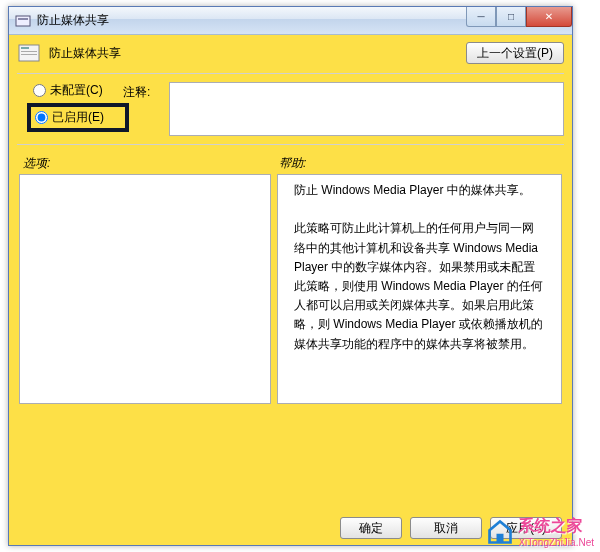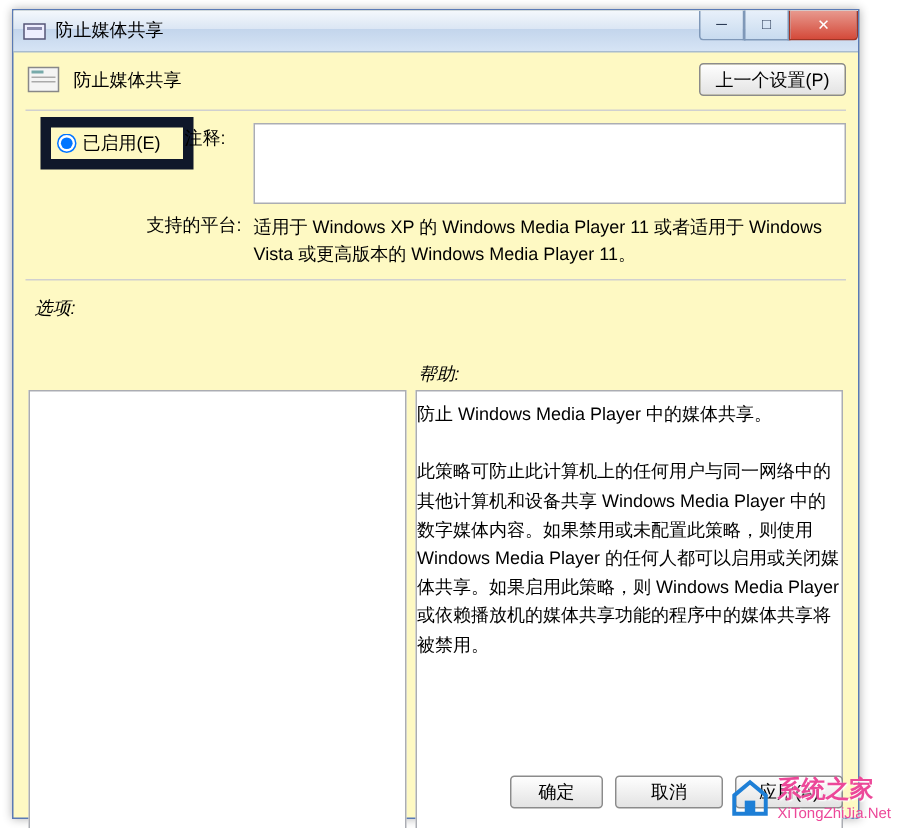--- a/index.html
+++ b/index.html
@@ -1,44 +1,44 @@
 <!DOCTYPE html>
 <html><head>
 <meta charset="utf-8">
 <style>
 * { box-sizing: border-box; margin: 0; padding: 0; }
 body { font-family: "Microsoft YaHei", "SimSun", sans-serif; font-size: 12px; background: #fff; width: 600px; height: 552px; position: relative; overflow: hidden; }
-.window { position: absolute; top: 6px; left: 8px; width: 565px; height: 540px; border: 1px solid #5a7ab5; background: #fef9c3; box-shadow: 0 0 6px rgba(0,0,0,0.3); }
+.window { position: absolute; top: 6px; left: 8px; width: 565px; height: 540px; border: 1px solid #5a7ab5; background: #fde047; box-shadow: 0 0 6px rgba(0,0,0,0.3); }
 .titlebar { height: 28px; background: linear-gradient(to bottom, #f4f8fc 0%, #dbe6f4 45%, #c3d5ec 46%, #d6e4f5 100%); border-bottom: 1px solid #a8bccf; display: flex; align-items: center; padding: 0 0 0 6px; position: relative; }
 .titlebar .icon { width: 16px; height: 16px; margin-right: 6px; }
 .titlebar .title { font-size: 12px; color: #000; flex: 1; }
 .win-btns { position: absolute; right: 0; top: 0; display: flex; }
 .win-btn { width: 30px; height: 20px; border: 1px solid #7f98b8; border-top: none; background: linear-gradient(#e8f0fa,#c8dbef); display: flex; align-items: center; justify-content: center; font-size: 10px; color: #2b3b55; }
 .win-btn.min { border-radius: 0 0 0 3px; }
 .win-btn.close { background: linear-gradient(#e89a8f,#d44a3a); color: #fff; border-radius: 0 0 3px 0; border-color: #a03426; width: 46px; }
 .content { padding: 6px 8px 0 8px; }
 .header-row { display: flex; align-items: center; margin-bottom: 8px; }
 .header-icon { width: 24px; height: 24px; margin-right: 8px; }
 .header-title { flex: 1; font-size: 12px; }
 .nav-btns { display: flex; gap: 23px; }
 .btn { height: 22px; padding: 0 10px; border: 1px solid #8b8b8b; background: linear-gradient(#fefefe,#e3e3e3); font-size: 12px; cursor: pointer; border-radius: 3px; }
 .hr { border: none; border-top: 1px solid #d0d0d0; margin: 0 0 8px 0; }
 .row { display: flex; margin-bottom: 6px; }
 .left-col { width: 106px; padding-left: 8px; }
 .right-label { text-align: left; padding-right: 8px; padding-top: 2px; width: 46px; }
 .radio-group { display: flex; flex-direction: column; gap: 8px; padding-left: 8px; }
 .radio-item { display: flex; align-items: center; gap: 4px; cursor: pointer; }
-.radio-hl { border: 7px solid #0f172a; padding: 2px 4px; margin: -4px -6px; }
+.radio-hl { border: 4px solid #0f172a; padding: 2px 4px; margin: -4px -6px; }
 .textarea-comment { flex: 1; height: 54px; border: 1px solid #abadb3; resize: none; font-family: inherit; font-size: 12px; padding: 2px; }
 .platform-text { flex: 1; font-size: 12px; line-height: 1.5; padding-top: 0; }
 .section-labels { display: flex; margin-top: 10px; font-style: italic; }
 .section-labels .opt { width: 256px; padding-left: 6px; }
-.section-labels .hlp { padding-left: 6px; margin-top: 44px; }
+.section-labels .hlp { padding-left: 6px; }
 .panes { display: flex; gap: 6px; margin-top: 2px; padding: 0 2px; }
-.pane { border: 1px solid #abadb3; height: 322px; background: #fff; overflow: auto; padding: 6px 0; font-size: 12px; line-height: 1.6; }
+.pane { border: 1px solid #abadb3; height: 230px; background: #fff; overflow: auto; padding: 6px 16px; font-size: 12px; line-height: 1.6; }
 .pane.left { width: 252px; }
 .pane.right { flex: 1; }
 .footer { position: absolute; bottom: 6px; right: 10px; display: flex; gap: 8px; }
 .watermark { position: absolute; bottom: 4px; right: 6px; display: flex; align-items: center; gap: 4px; pointer-events: none; }
 .watermark .wm-text { color: #ec4899; text-shadow: 1px 1px 1px #fff; font-size: 14px;}
 .wm-icon { width: 28px; height: 28px; }
 input[type=radio] { margin: 0; }
 </style>
 </head>
 <body>
@@ -68,40 +68,38 @@
       <div class="header-title">防止媒体共享</div>
       <div class="nav-btns">
         <button class="btn">上一个设置(P)</button>
       </div>
     </div>
     <hr class="hr">
 
     <div class="row">
       <div class="left-col">
         <div class="radio-group">
+          <label class="radio-item">
+            <input type="radio" name="st" style="">
+            <span>未配置(C)</span>
+          </label>
           <div class="radio-hl">
             <label class="radio-item">
               <input type="radio" name="st" checked="" style="">
               <span>已启用(E)</span>
             </label>
           </div>
         </div>
       </div>
       <div style="flex:1; display:flex;">
         <div class="right-label">注释:</div>
         <textarea class="textarea-comment" style=""></textarea>
       </div>
     </div>
 
-    <div class="row" style="margin-top:4px;">
-      <div class="left-col" style="text-align:right; padding-right:8px; width:152px;">
-        <span>支持的平台:</span>
-      </div>
-      <div class="platform-text">适用于 Windows XP 的 Windows Media Player 11 或者适用于 Windows Vista 或更高版本的 Windows Media Player 11。</div>
-    </div>
 
     <hr class="hr" style="margin-top:8px;">
 
     <div class="section-labels">
       <div class="opt">选项:</div>
       <div class="hlp">帮助:</div>
     </div>
 
     <div class="panes">
       <div class="pane left"></div>

